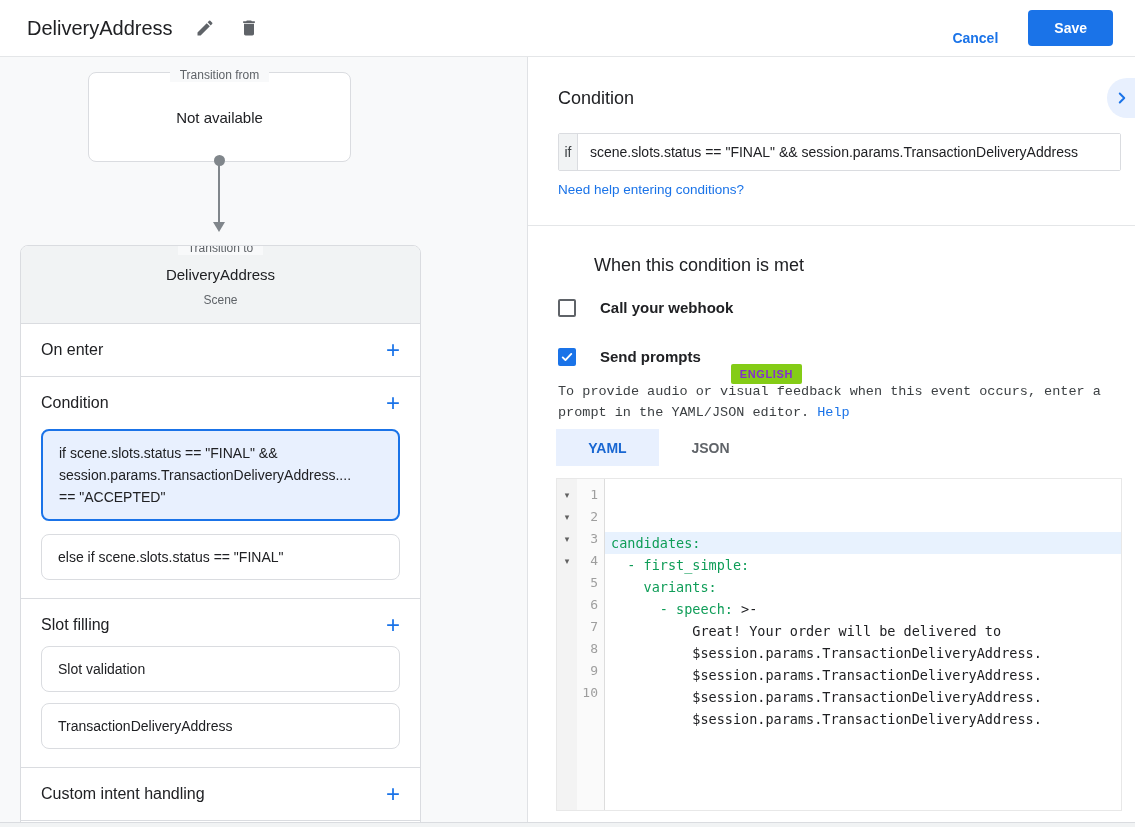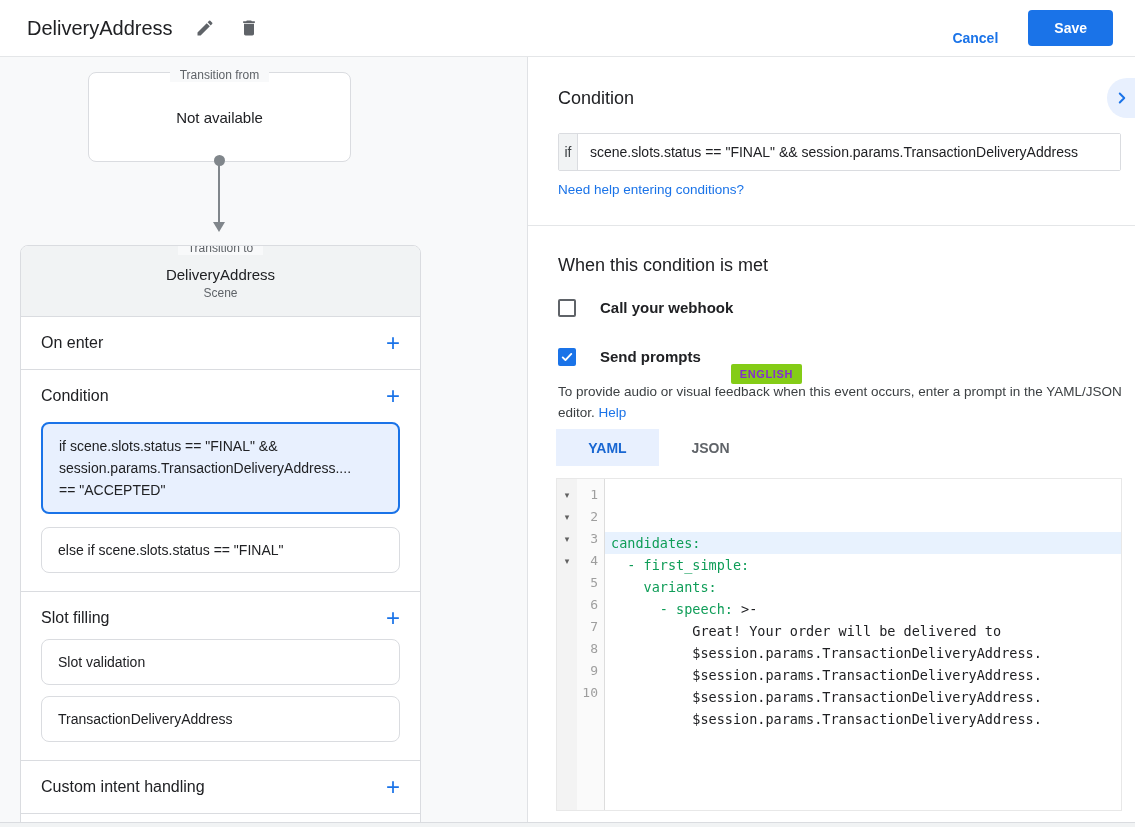--- a/index.html
+++ b/index.html
@@ -26,21 +26,21 @@
   .from-box { left:88px; top:15px; width:263px; height:90px; display:flex; align-items:center; justify-content:center; }
   .from-value { font-size:15px; color:#202124; }
   .conn-dot { position:absolute; left:214px; top:98px; width:11px; height:11px; border-radius:50%; background:#80868b; }
   .conn-line { position:absolute; left:218px; top:106px; width:2px; height:60px; background:#80868b; }
   .conn-arrow { position:absolute; left:213px; top:165px; width:0; height:0;
     border-left:6px solid transparent; border-right:6px solid transparent; border-top:10px solid #80868b; }
 
   .to-card { left:20px; top:188px; width:401px; height:660px; border-radius:8px 8px 0 0; overflow:hidden; background:#fff; }
   .scene-head { background:#f1f3f4; border-bottom:1px solid #dadce0; text-align:center; padding:20px 10px 16px; }
   .scene-title { font-size:15px; color:#202124; }
-  .scene-sub { font-size:12px; color:#5f6368; margin-top:3px; }
+  .scene-sub { font-size:12px; color:#5f6368; margin-top:10px; }
   .flow-section { border-bottom:1px solid #dadce0; padding-bottom:18px; }
   .flow-section.tight { padding-bottom:0; }
   .section-row { display:flex; align-items:center; justify-content:space-between; padding:17px 20px; }
   .section-label { font-size:16px; color:#202124; }
   .plus { color:#1a73e8; font-size:24px; font-weight:300; line-height:18px; cursor:pointer; }
   .flow-card { margin:0 20px; border:1px solid #dadce0; border-radius:8px; background:#fff;
     font-size:14px; color:#202124; padding:14px 16px; }
   .cond-card { line-height:22px; padding:11px 16px; }
   .cond-card.selected { background:#e8f0fe; border:2px solid #1a73e8; }
   .cond-card + .cond-card { margin-top:13px; }
@@ -53,31 +53,31 @@
   .panel-h1 { position:absolute; left:30px; font-size:18px; color:#202124; }
   .cond-title { top:31px; }
   .if-row { position:absolute; left:30px; top:76px; width:563px; height:38px; display:flex;
     border:1px solid #dadce0; border-radius:2px; background:#fff; }
   .if-prefix { width:19px; background:#f1f3f4; border-right:1px solid #dadce0; display:flex;
     align-items:center; justify-content:center; font-size:14px; color:#3c4043; }
   .if-input { flex:1; border:none; outline:none; font-size:14px; color:#202124; padding:0 12px;
     font-family:"Liberation Sans", sans-serif; white-space:nowrap; overflow:hidden; }
   .help-link { position:absolute; left:30px; top:125px; font-size:13.5px; color:#1a73e8; cursor:pointer; }
   .panel-divider { position:absolute; left:0; right:0; top:168px; height:1px; background:#e4e6e8; }
-  .when-title { top:198px; }
+  .when-title { top:198px;margin-left:36px; }
   .check-row { position:absolute; left:30px; display:flex; align-items:flex-start; gap:24px; }
   .webhook-row { top:242px; }
   .prompts-row { top:291px; }
   .checkbox { width:18px; height:18px; border:2px solid #5f6368; border-radius:2px; background:#fff; cursor:pointer;
     display:flex; align-items:center; justify-content:center; }
   .checkbox.checked { background:#1a73e8; border-color:#1a73e8; }
   .check-label { font-size:15px; font-weight:600; color:#202124; cursor:pointer; }
   .lang-badge { background:#84cc16; color:#8430ce; font-size:11px; font-weight:600; letter-spacing:.6px;
     padding:4px 9px; border-radius:2px; margin-left:6px;margin-top:16px; }
-  .helper-text { position:absolute; left:30px; top:324px; width:578px; font-size:13.5px; line-height:21px; color:#3c4043; }
+  .helper-text { position:absolute; left:30px; top:324px; width:578px; font-size:13.5px; line-height:21px; color:#3c4043;font-family:Liberation Mono, monospace; }
   .helper-text .link { color:#1a73e8; cursor:pointer; }
   .tab-bar { position:absolute; left:28px; top:372px; display:flex; }
   .tab { width:103px; height:37px; display:flex; align-items:center; justify-content:center;
     font-size:14px; font-weight:600; color:#5f6368; cursor:pointer; }
   .tab.active { background:#e8f0fe; color:#1967d2; }
 
   
   .code-editor { position:absolute; left:28px; top:421px; width:566px; height:333px;
     border:1px solid #e8e8e8; display:flex; background:#fff; overflow:hidden; }
   .gutter-fold { width:20px; background:#f3f3f3; padding-top:5px; }

